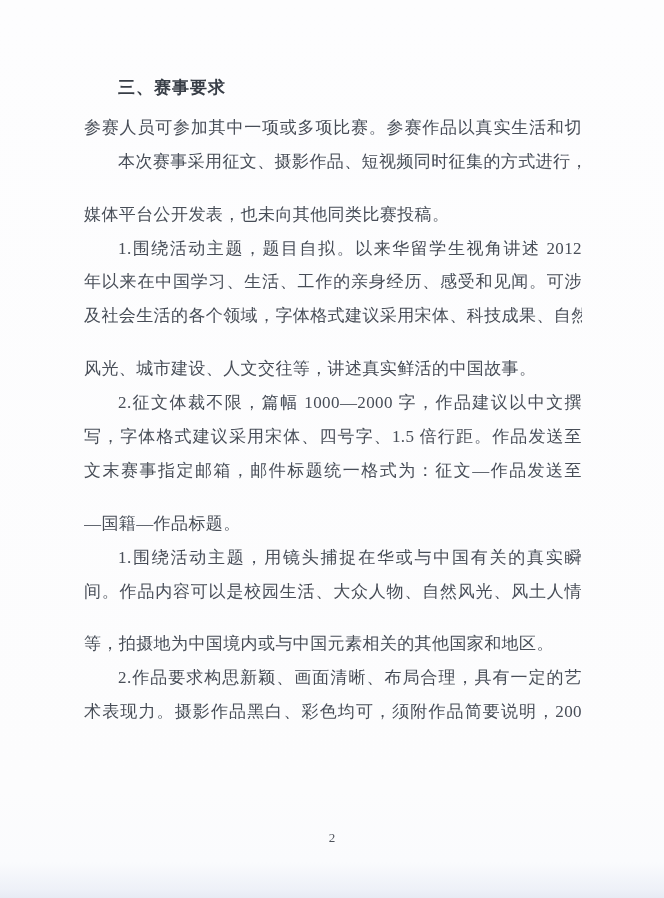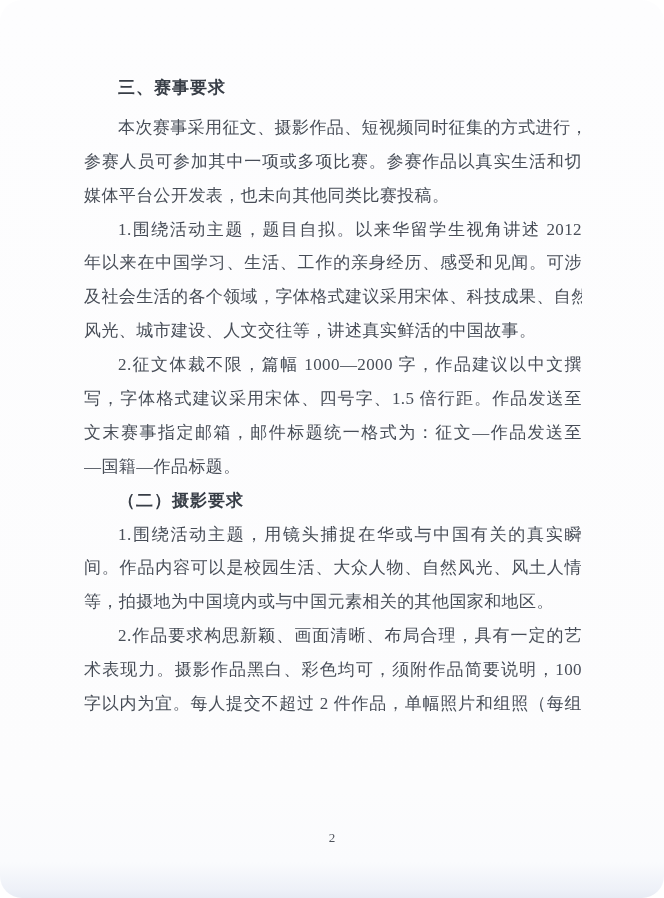--- a/index.html
+++ b/index.html
@@ -12,21 +12,20 @@
     height: 898px;
     position: relative;
     overflow: hidden;
     font-family: "Liberation Serif", "DejaVu Serif", serif;
   }
   .scan-page {
     position: absolute;
     inset: 0;
     background:
       linear-gradient(180deg, #fdfdfe 0%, #fcfcfd 88%, #fafbfd 96%, #eef1f8 99%, #e7ebf4 100%);
-    border-radius: 22px;
   }
   .doc-content {
     position: absolute;
     left: 84px;
     top: 71px;
     width: 498px;
     color: #474d57;
     font-size: 17px;
     letter-spacing: 0.4px;
   }
@@ -37,20 +36,21 @@
     text-align: justify;
     text-align-last: justify;
     overflow: hidden;
   }
   .doc-line.first {
     text-indent: 2em;
   }
   .doc-line.end {
     text-align: center;
     text-align-last: left;
+    margin-top: 19px;
   }
   .doc-line.heading {
     font-family: "Liberation Sans", "DejaVu Sans", sans-serif;
     font-weight: bold;
     color: #373d46;
     text-align: left;
     text-align-last: left;
     text-indent: 2em;
     letter-spacing: 1px;
   }
@@ -67,33 +67,31 @@
     font-size: 13px;
     color: #4d525b;
   }
 </style>
 </head>
 <body>
 
 <div class="scan-page">
   <div class="doc-content" id="doc-content">
       <div class="doc-line heading main">三、赛事要求</div>
+      <div class="doc-line body">参赛人员可参加其中一项或多项比赛。参赛作品以真实生活和切</div>
       <div class="doc-line first">本次赛事采用征文、摄影作品、短视频同时征集的方式进行，</div>
-      <div class="doc-line body">参赛人员可参加其中一项或多项比赛。参赛作品以真实生活和切</div>
       <div class="doc-line end">媒体平台公开发表，也未向其他同类比赛投稿。</div>
       <div class="doc-line first">1.围绕活动主题，题目自拟。以来华留学生视角讲述 2012</div>
       <div class="doc-line body">年以来在中国学习、生活、工作的亲身经历、感受和见闻。可涉</div>
       <div class="doc-line body">及社会生活的各个领域，字体格式建议采用宋体、科技成果、自然</div>
       <div class="doc-line end">风光、城市建设、人文交往等，讲述真实鲜活的中国故事。</div>
       <div class="doc-line first">2.征文体裁不限，篇幅 1000—2000 字，作品建议以中文撰</div>
       <div class="doc-line body">写，字体格式建议采用宋体、四号字、1.5 倍行距。作品发送至</div>
       <div class="doc-line body">文末赛事指定邮箱，邮件标题统一格式为：征文—作品发送至</div>
       <div class="doc-line end">—国籍—作品标题。</div>
-      <div class="doc-line heading">（二）摄影要求</div>
       <div class="doc-line first">1.围绕活动主题，用镜头捕捉在华或与中国有关的真实瞬</div>
       <div class="doc-line body">间。作品内容可以是校园生活、大众人物、自然风光、风土人情</div>
       <div class="doc-line end">等，拍摄地为中国境内或与中国元素相关的其他国家和地区。</div>
       <div class="doc-line first">2.作品要求构思新颖、画面清晰、布局合理，具有一定的艺</div>
-      <div class="doc-line body">术表现力。摄影作品黑白、彩色均可，须附作品简要说明，100</div>
-      <div class="doc-line body">字以内为宜。每人提交不超过 2 件作品，单幅照片和组照（每组</div>
+      <div class="doc-line body">术表现力。摄影作品黑白、彩色均可，须附作品简要说明，200</div>
     </div>
   <div class="page-number">2</div>
 </div>
 
 </body></html>

